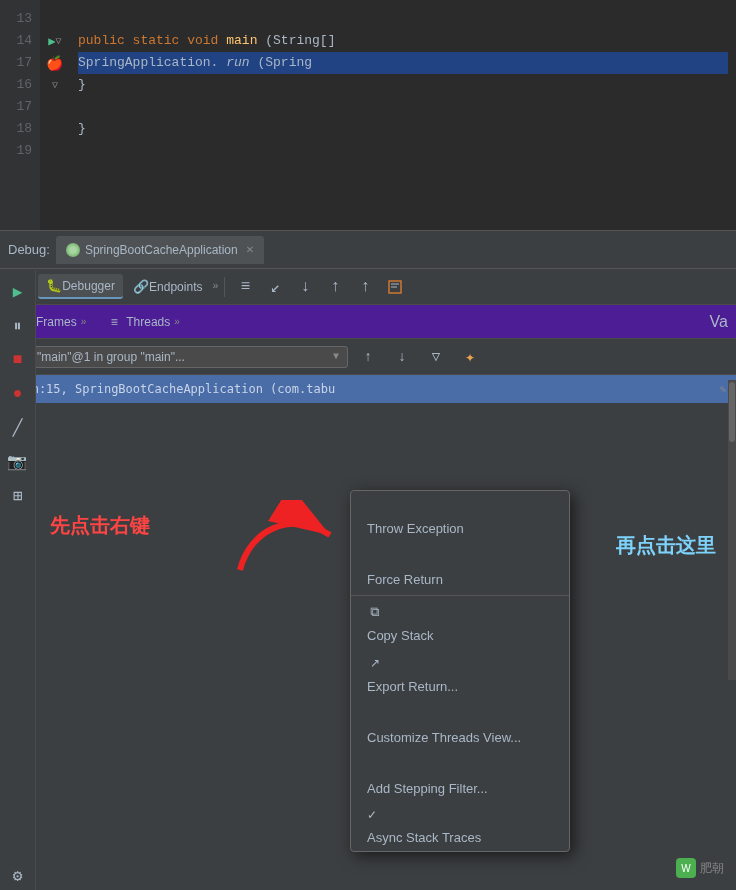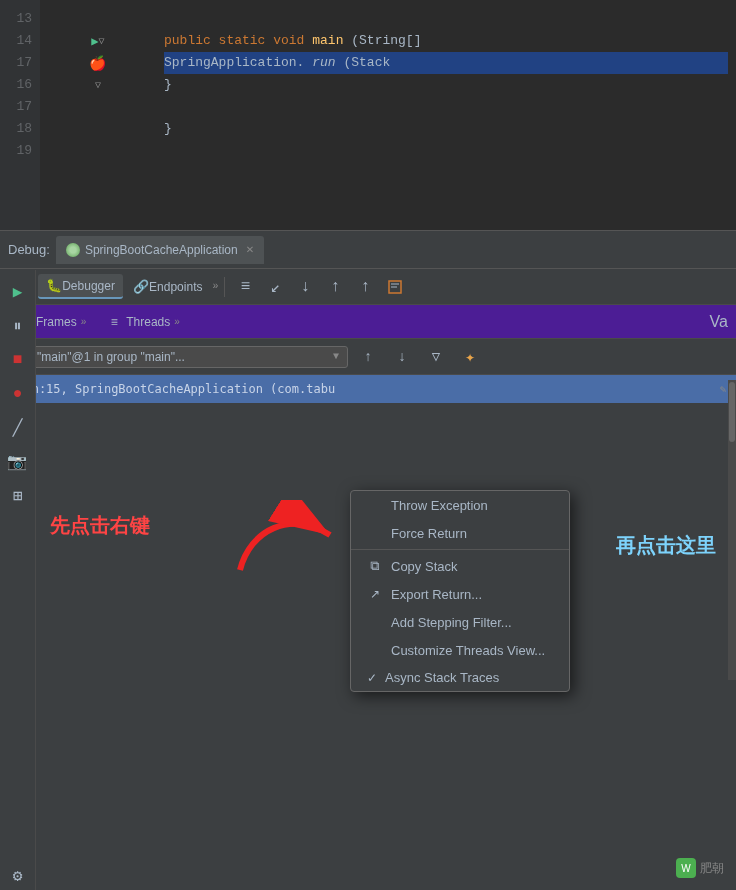--- a/index.html
+++ b/index.html
@@ -11,21 +11,20 @@
       overflow: hidden;
       position: relative;
     }
 
     
     .code-area {
       background: #2b2b2b;
       height: 230px;
       display: flex;
       overflow: hidden;
-      gap: 43px;
     }
     .line-numbers {
       background: #313335;
       width: 40px;
       padding: 8px 0;
       text-align: right;
       color: #606366;
       font-size: 13px;
       line-height: 22px;
       user-select: none;
@@ -330,23 +329,24 @@
       top: 490px;
       left: 350px;
     }
     .menu-item {
       padding: 6px 16px;
       color: #a9b7c6;
       font-family: sans-serif;
       font-size: 13px;
       cursor: pointer;
       display: flex;
-      align-items: flex-end;
+      align-items: flex-start;
       gap: 8px;
       white-space: nowrap;
+      flex-direction: column;
     }
     .menu-item.separator {
       border-top: 1px solid #555;
       margin-top: 2px;
       padding-top: 8px;
     }
     .menu-icon {
       width: 16px;
       height: 16px;
       flex-shrink: 0;
@@ -494,21 +494,21 @@
       <div class="code-line"></div>
       <div class="code-line">
         <span class="plain">    </span>
         <span class="kw">public static void </span>
         <span class="fn">main</span>
         <span class="plain">(String[]</span>
       </div>
       <div class="code-line highlighted">
         <span class="plain">            SpringApplication.</span>
         <span class="italic-plain">run</span>
-        <span class="plain">(Stack</span>
+        <span class="plain">(Spring</span>
       </div>
       <div class="code-line">
         <span class="plain">    }</span>
       </div>
       <div class="code-line"></div>
       <div class="code-line">
         <span class="plain">}</span>
       </div>
       <div class="code-line"></div>
     </div>
@@ -613,25 +613,25 @@
   <div class="menu-item separator">
     <span class="menu-icon" style="color:#a9b7c6; font-size:13px;">⧉</span>
     <span>Copy Stack</span>
   </div>
   <div class="menu-item">
     <span class="menu-icon" style="font-size:12px;">↗</span>
     <span>Export Return...</span>
   </div>
   <div class="menu-item">
     <span class="menu-icon"></span>
-    <span>Add Stepping Filter...</span>
+    <span>Customize Threads View...</span>
   </div>
   <div class="menu-item">
     <span class="menu-icon"></span>
-    <span>Customize Threads View...</span>
+    <span>Add Stepping Filter...</span>
   </div>
   <div class="menu-item">
     <span class="menu-check">✓</span>
     <span>Async Stack Traces</span>
   </div>
 </div>
 
 <div class="annotation-left">先点击右键</div>
 
 <div class="annotation-right">再点击这里</div>

